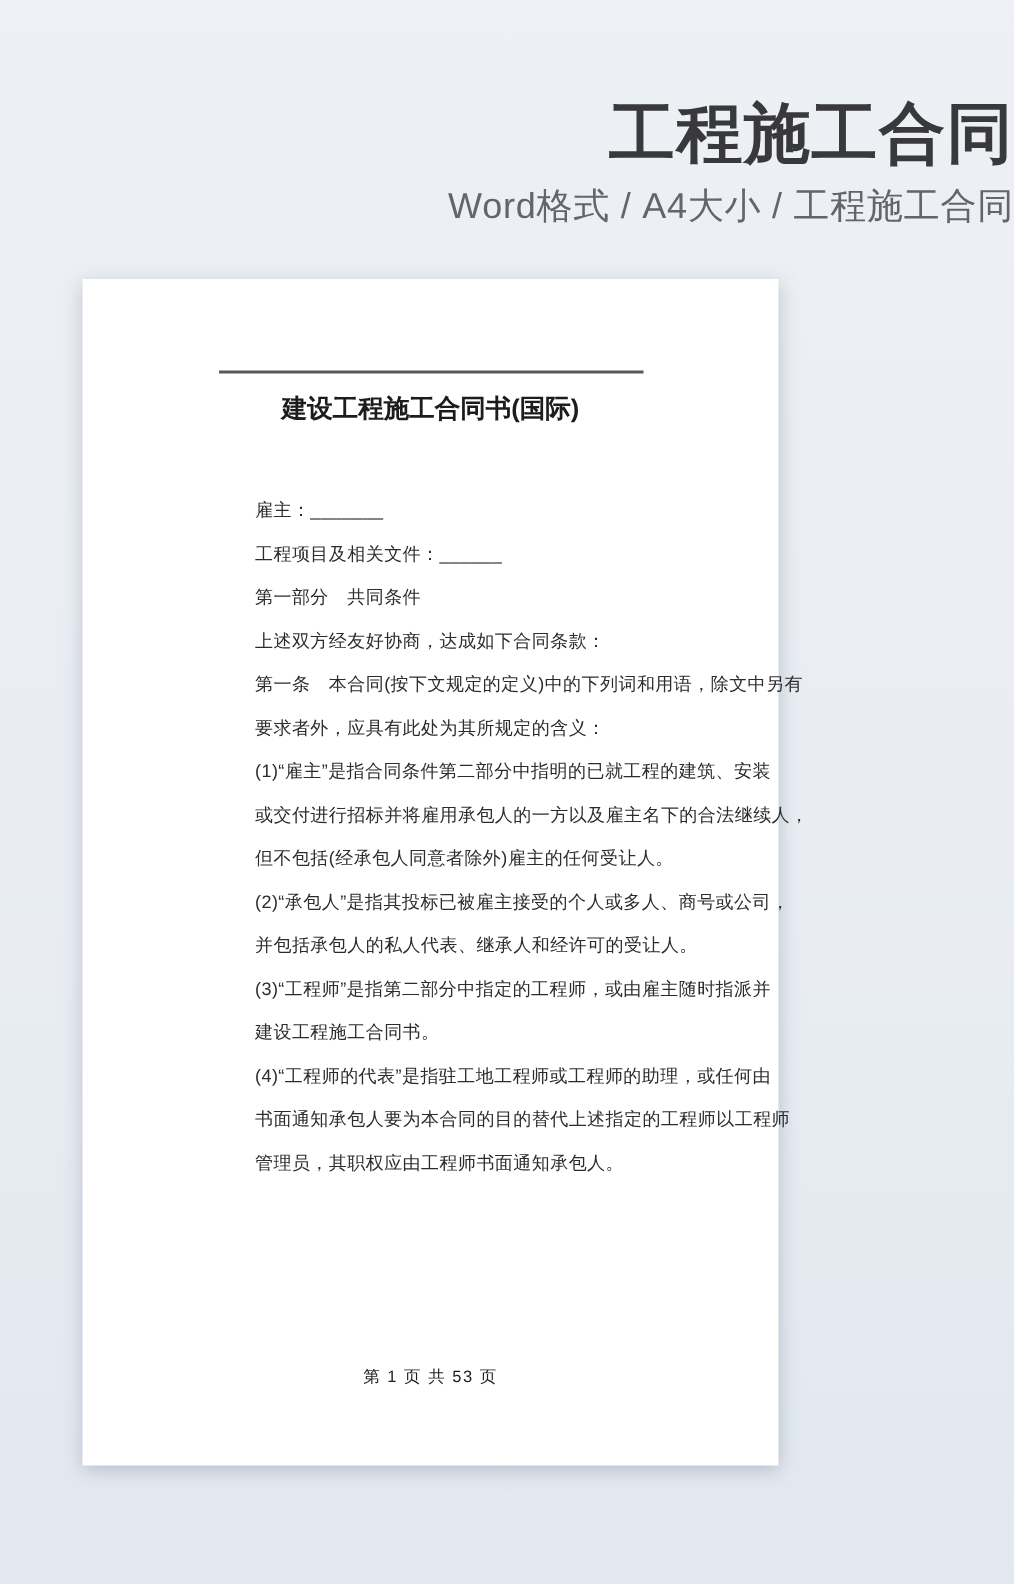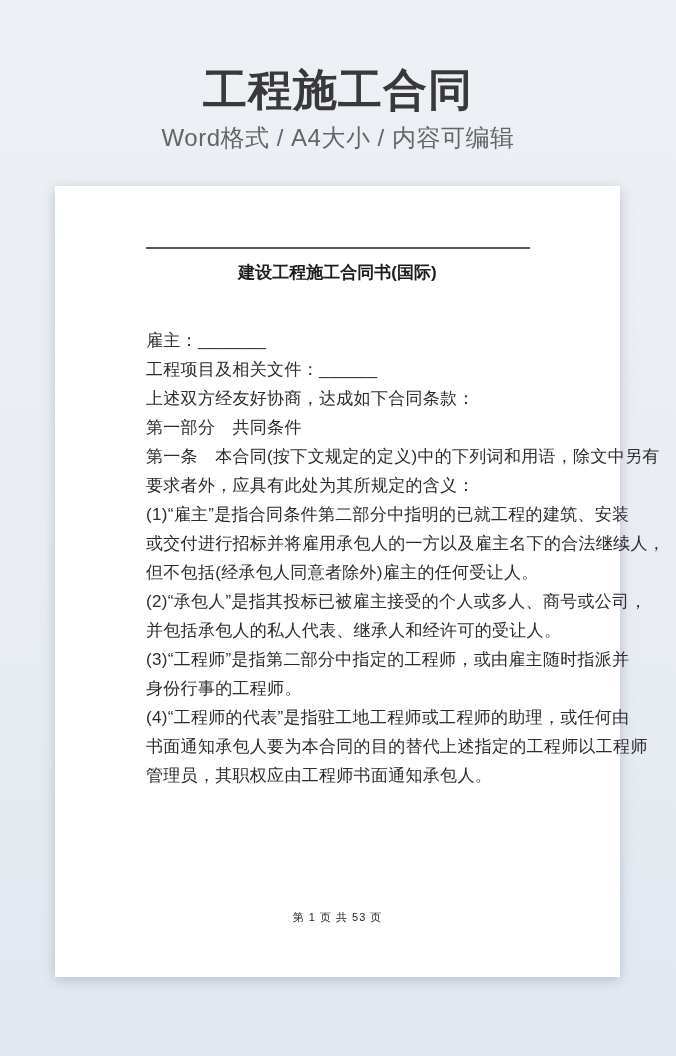--- a/index.html
+++ b/index.html
@@ -10,21 +10,21 @@
   .screen {
     position: relative;
     width: 676px;
     height: 1056px;
     overflow: hidden;
     background: linear-gradient(180deg, #edf0f4 0%, #e9edf3 55%, #e2e8f0 100%);
   }
   .header {
     position: absolute;
     top: 0; left: 0; right: 0;
-    text-align: center;
+    text-align: right;
   }
   .page-title {
     margin: 0;
     padding-top: 66px;
     font-size: 44px;
     line-height: 48px;
     font-weight: bold;
     color: #39393b;
     letter-spacing: 1px;
   }
@@ -33,21 +33,21 @@
     font-size: 24px;
     line-height: 28px;
     font-weight: normal;
     color: #636568;
     letter-spacing: 0.5px;
   }
   .doc-page {
     position: absolute;
     left: 55px;
     top: 186px;
-    width: 565px;
+    width: 464px;
     height: 791px;
     background: #ffffff;
     box-shadow: 0 3px 12px rgba(100, 112, 134, 0.35);
   }
   .doc-rule {
     position: absolute;
     top: 61px;
     left: 91px;
     right: 90px;
     height: 2px;
@@ -69,64 +69,65 @@
   .doc-body {
     position: absolute;
     top: 140px;
     left: 91px;
     right: 88px;
     color: #2c2c2e;
   }
   .doc-line {
     height: 29px;
     line-height: 29px;
-    font-size: 17px;
+    font-size: 12px;
     letter-spacing: 0.3px;
     white-space: pre;
     overflow: visible;
+    margin-left: 24px;
   }
   .doc-footer {
     position: absolute;
     top: 724px;
     left: 0;
     width: 100%;
     text-align: center;
     font-size: 11px;
     font-weight: normal;
     color: #1c1c1e;
     letter-spacing: 1px;
   }
 </style>
 </head>
 <body>
 
 <div class="screen">
 
   <div class="header">
     <h1 class="page-title">工程施工合同</h1>
-    <p class="page-subtitle">Word格式 / A4大小 / 内容可编辑</p>
+    <p class="page-subtitle">Word格式 / A4大小 / 工程施工合同</p>
   </div>
 
   <div class="doc-page">
     <hr class="doc-rule">
     <h2 class="doc-title">建设工程施工合同书(国际)</h2>
     <div class="doc-body">
         <div class="doc-line">雇主：_______</div>
         <div class="doc-line">工程项目及相关文件：______</div>
+        <div class="doc-line">第一部分　共同条件</div>
         <div class="doc-line">上述双方经友好协商，达成如下合同条款：</div>
-        <div class="doc-line">第一部分　共同条件</div>
         <div class="doc-line">第一条　本合同(按下文规定的定义)中的下列词和用语，除文中另有</div>
         <div class="doc-line">要求者外，应具有此处为其所规定的含义：</div>
         <div class="doc-line">(1)“雇主”是指合同条件第二部分中指明的已就工程的建筑、安装</div>
         <div class="doc-line">或交付进行招标并将雇用承包人的一方以及雇主名下的合法继续人，</div>
         <div class="doc-line">但不包括(经承包人同意者除外)雇主的任何受让人。</div>
         <div class="doc-line">(2)“承包人”是指其投标已被雇主接受的个人或多人、商号或公司，</div>
         <div class="doc-line">并包括承包人的私人代表、继承人和经许可的受让人。</div>
         <div class="doc-line">(3)“工程师”是指第二部分中指定的工程师，或由雇主随时指派并</div>
-        <div class="doc-line">身份行事的工程师。</div>
+        <div class="doc-line">建设工程施工合同书。</div>
         <div class="doc-line">(4)“工程师的代表”是指驻工地工程师或工程师的助理，或任何由</div>
         <div class="doc-line">书面通知承包人要为本合同的目的替代上述指定的工程师以工程师</div>
         <div class="doc-line">管理员，其职权应由工程师书面通知承包人。</div>
       </div>
     <div class="doc-footer">第 1 页 共 53 页</div>
   </div>
 
 </div>
 
 </body></html>

